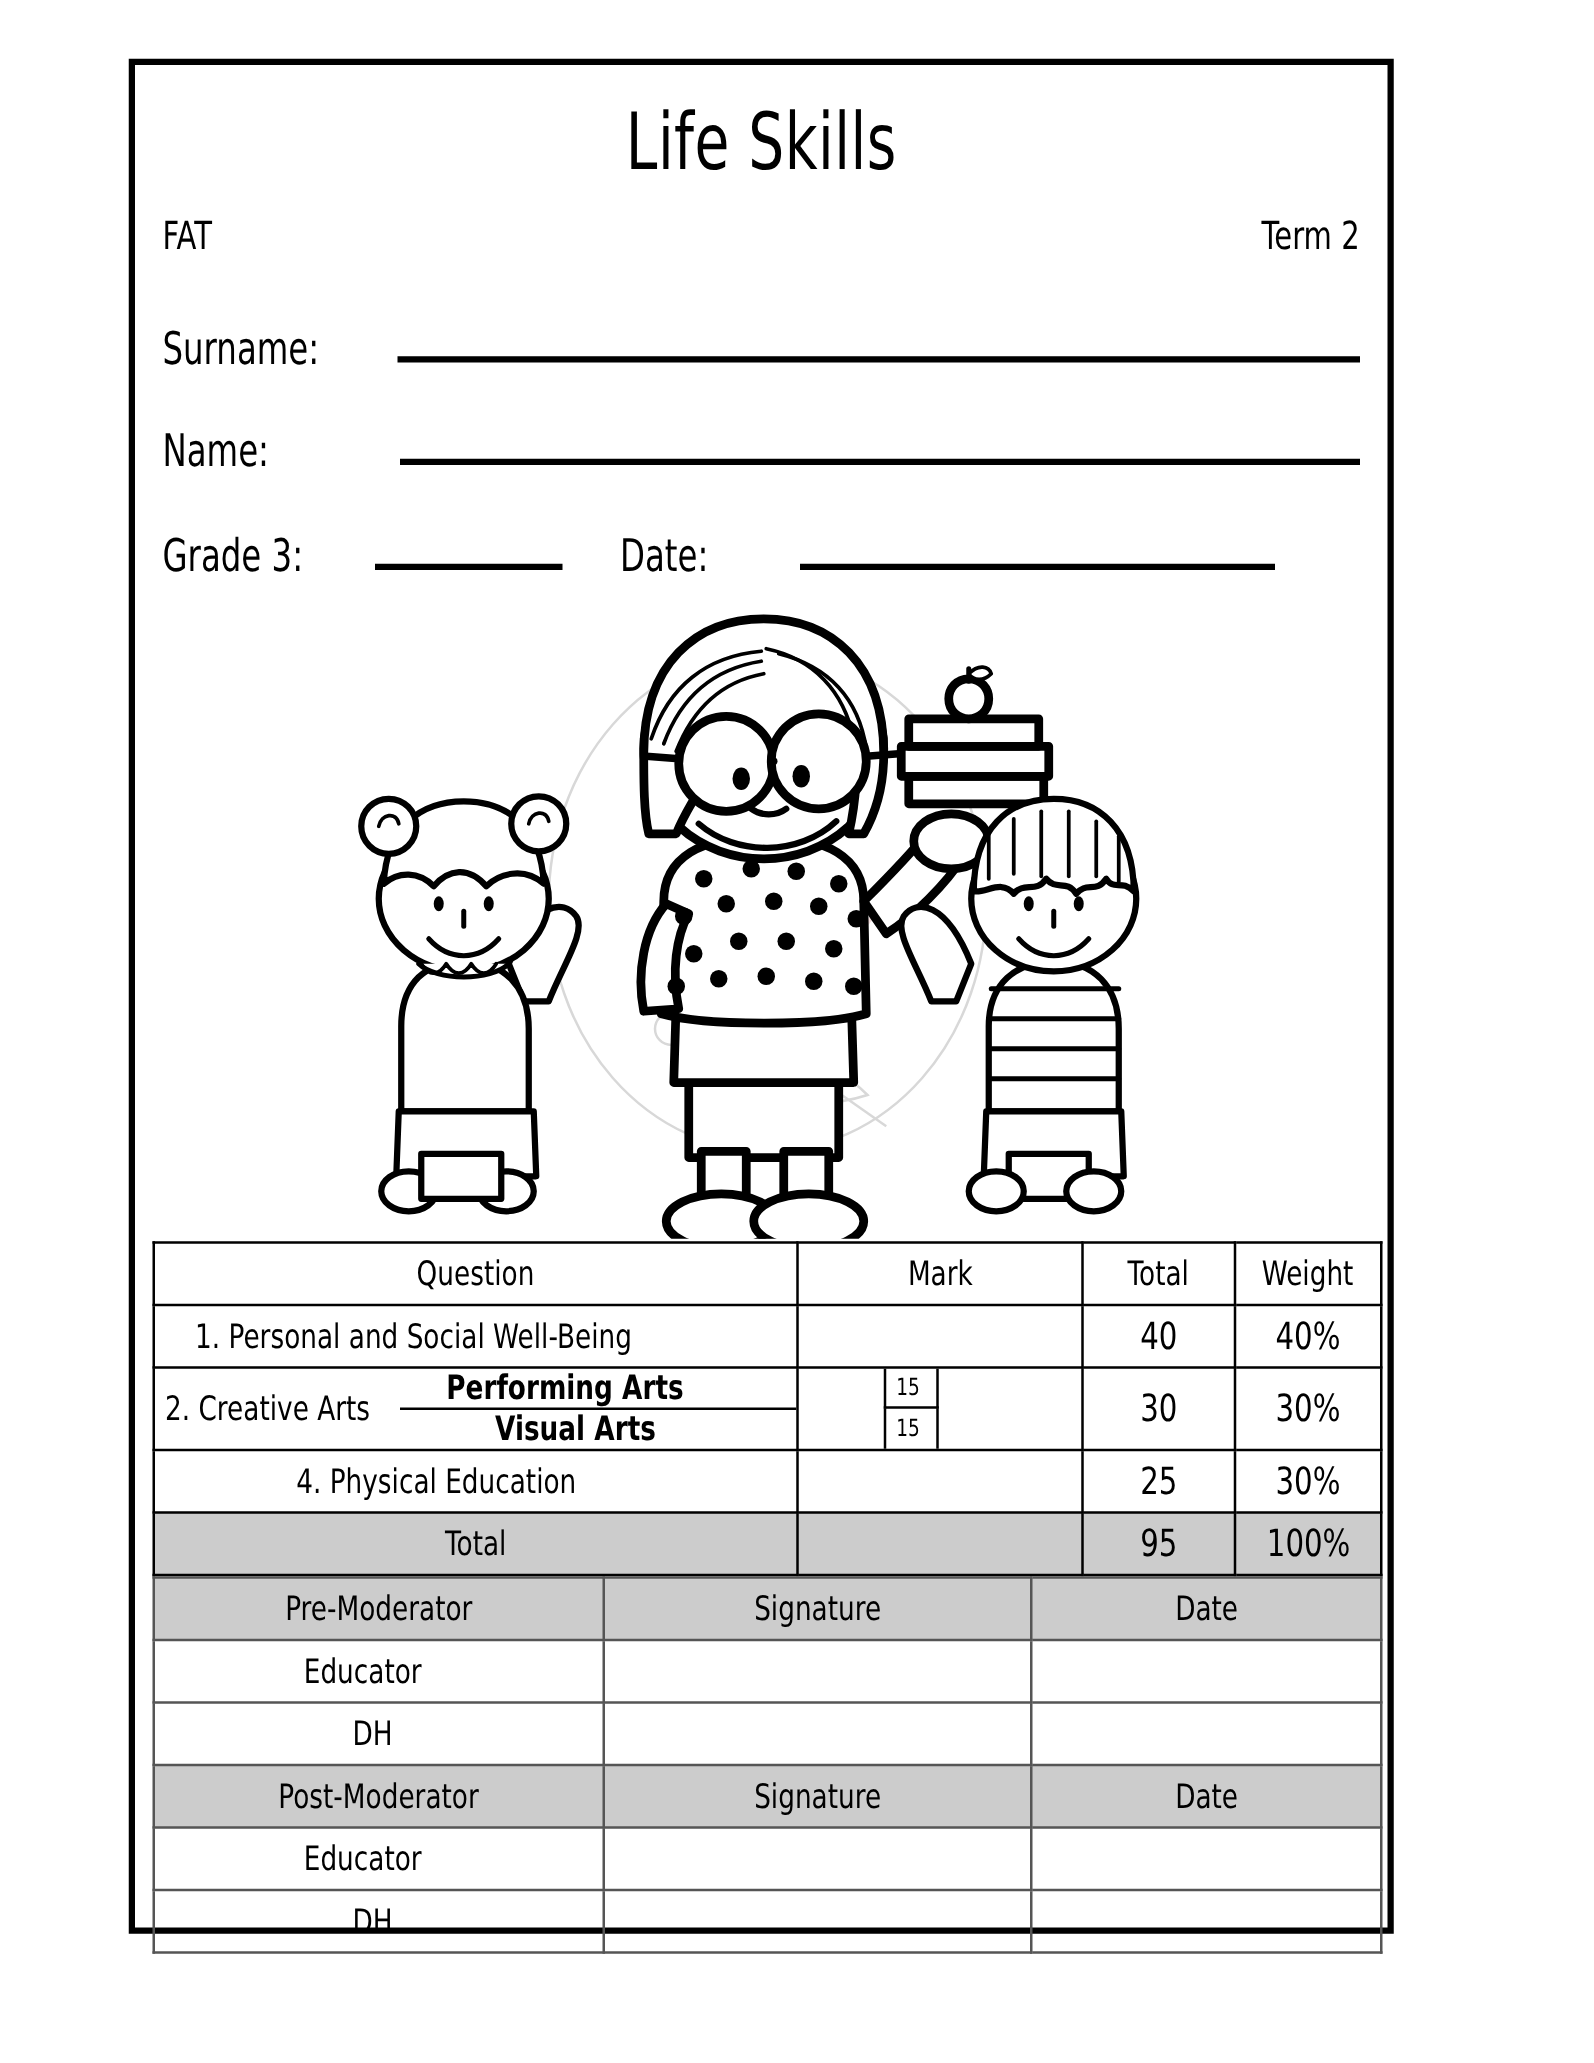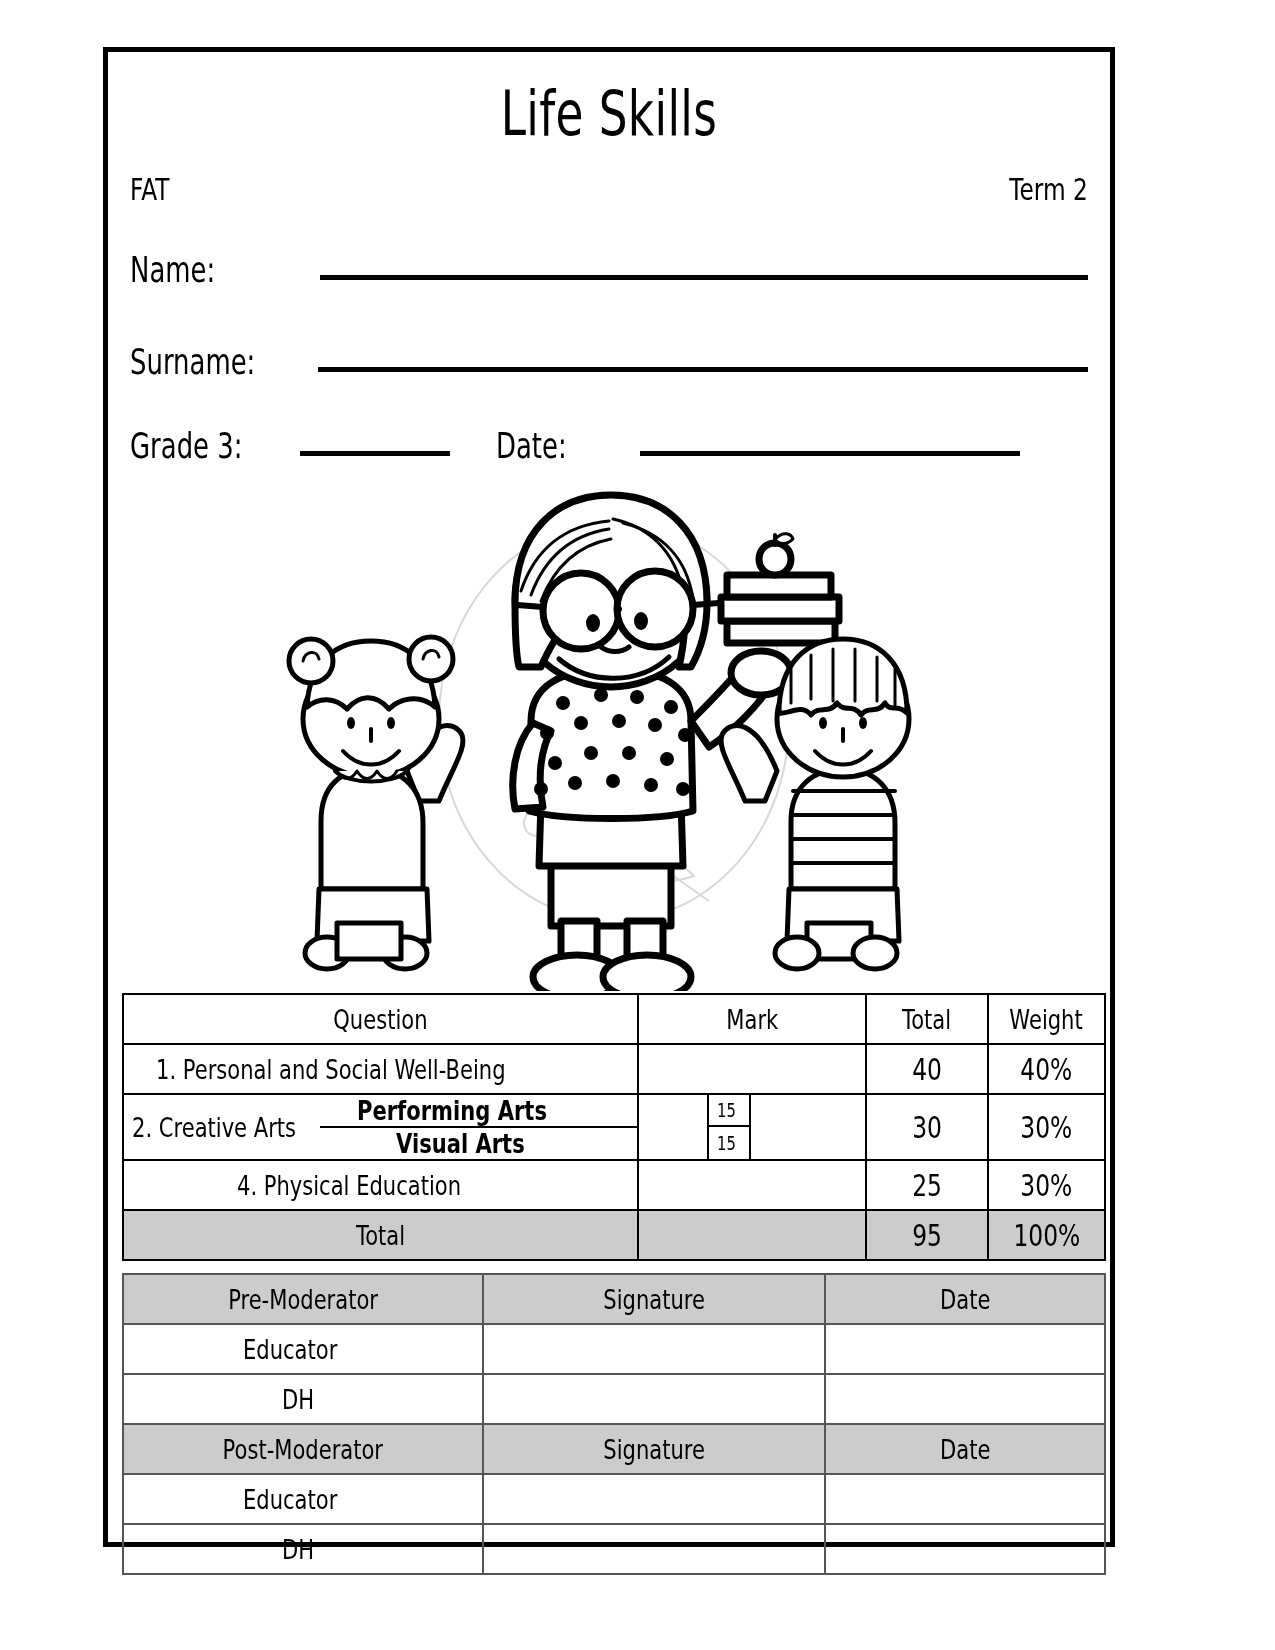--- a/index.html
+++ b/index.html
@@ -202,21 +202,20 @@
   .mark-split-row.top .mark-box { border-bottom: 2px solid #000000; }
 
   .big-num {
     display: inline-block;
     transform: scaleX(0.78);
     font-size: 30px;
   }
 
   
   .mod-table {
-    margin-top: 12px;
   }
   .mod-table td {
     border: 2px solid #555555;
     font-size: 27px;
     font-family: "DejaVu Sans", sans-serif;
     padding: 4px 10px;
     height: 40px;
     vertical-align: middle;
   }
   .mod-table .cell-txt {
@@ -236,29 +235,29 @@
 <div class="page">
  <div class="page-inner">
 
   <div class="title">Life Skills</div>
 
   <div class="meta-row">
     <span>FAT</span>
     <span class="meta-right">Term 2</span>
   </div>
 
+  <div class="field-row r2">
+    <span class="field-label">Surname:</span>
+    <span class="gap-sm"></span>
+    <span class="rule grow"></span>
+  </div>
+
   <div class="field-row r1">
     <span class="field-label">Name:</span>
     <span class="gap-lg"></span>
-    <span class="rule grow"></span>
-  </div>
-
-  <div class="field-row r2">
-    <span class="field-label">Surname:</span>
-    <span class="gap-sm"></span>
     <span class="rule grow"></span>
   </div>
 
   <div class="field-row r3">
     <span class="field-label">Grade 3:</span>
     <span class="gap-sm"></span>
     <span class="rule short"></span>
     <span class="gap-md"></span>
     <span class="field-label">Date:</span>
     <span class="gap-md"></span>

